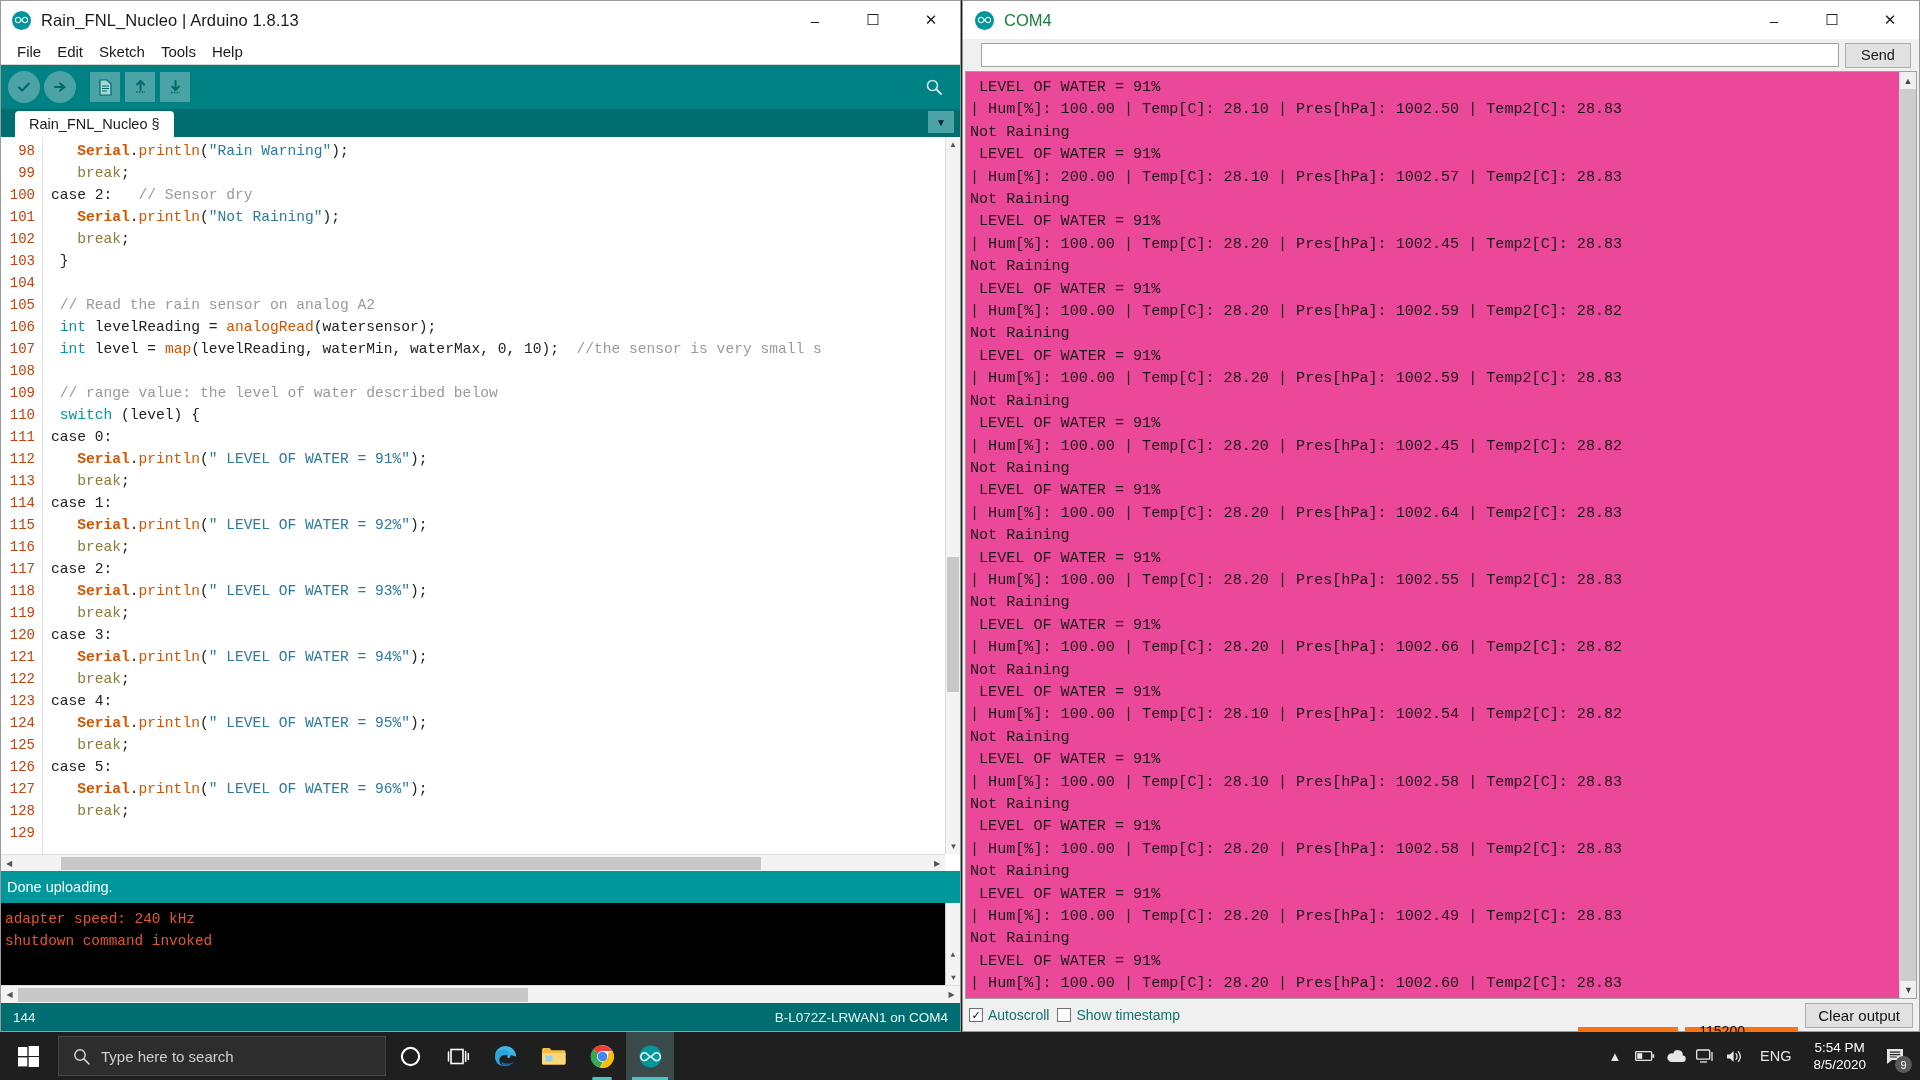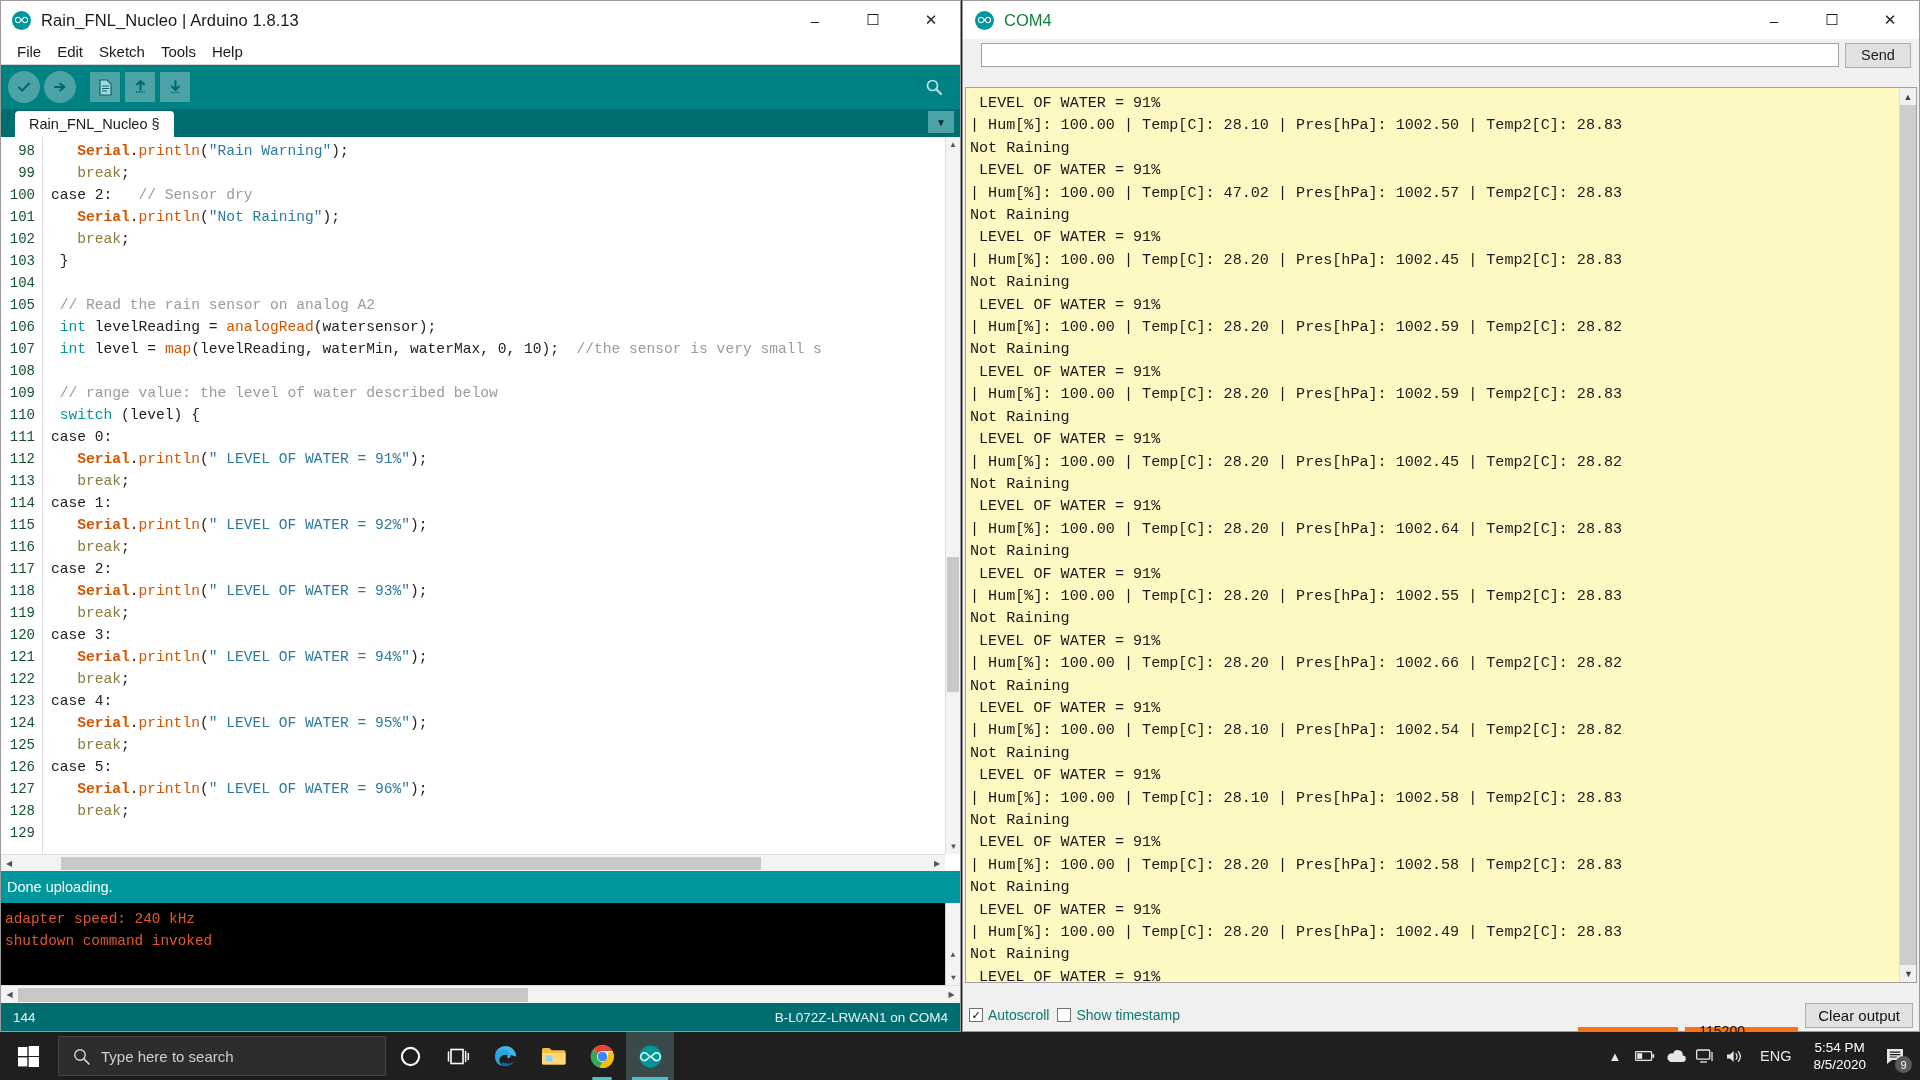--- a/index.html
+++ b/index.html
@@ -92,21 +92,21 @@
     flex: 1 1 auto; position: relative; background: #fff; overflow: hidden;
     display: flex;
   }
   .gutter {
     width: 42px; background: #ffffff; flex: 0 0 42px;
     border-right: 1px solid #e0e0e0;
     padding-top: 3px;
   }
   .gutter div {
     height: 22px; line-height: 22px; text-align: right; padding-right: 7px;
-    font-family: "Liberation Mono", monospace; font-size: 14px; color: #14532d;
+    font-family: "Liberation Mono", monospace; font-size: 14px; color: #c2410c;
   }
   .codearea {
     flex: 1 1 auto; padding-top: 3px; position: relative; overflow: hidden;
   }
   .codeline {
     height: 22px; line-height: 22px; white-space: pre;
     font-family: "Liberation Mono", monospace; font-size: 14.6px;
     color: #222; padding-left: 8px;
   }
   .kw   { color: #00979c; }
@@ -220,22 +220,22 @@
     border: 1px solid #a0a0a0; font-size: 14px; padding: 0 4px;
     font-family: "Liberation Sans", sans-serif;
   }
   .sm-send {
     width: 66px; height: 25px; background: #e1e1e1;
     border: 1px solid #adadad; font-size: 14.5px; color: #1a1a1a;
     display: flex; align-items: center; justify-content: center;
   }
 
   .sm-output {
-    flex: 1 1 auto; background: #fef9c3; position: relative;
-    border: 1px solid #a0a0a0; margin: 16px 2px;
+    flex: 1 1 auto; background: #ec4899; position: relative;
+    border: 1px solid #a0a0a0; margin: 0 2px;
     overflow: hidden; display: flex;
   }
   .sm-lines {
     flex: 1 1 auto; padding: 4px 0 0 4px; overflow: hidden;
   }
   .sm-lines div {
     font-family: "Liberation Mono", monospace; font-size: 15.1px;
     line-height: 22.4px; color: #1a1a1a; white-space: pre;
   }
   .sm-vscroll {
@@ -525,21 +525,21 @@
       <input class="sm-input" type="text" placeholder="" style="">
       <div class="sm-send">Send</div>
     </div>
 
     <div class="sm-output">
       <div class="sm-lines" id="sm-lines">
           <div> LEVEL OF WATER = 91%</div>
           <div>| Hum[%]: 100.00 | Temp[C]: 28.10 | Pres[hPa]: 1002.50 | Temp2[C]: 28.83</div>
           <div>Not Raining</div>
           <div> LEVEL OF WATER = 91%</div>
-          <div>| Hum[%]: 100.00 | Temp[C]: 47.02 | Pres[hPa]: 1002.57 | Temp2[C]: 28.83</div>
+          <div>| Hum[%]: 200.00 | Temp[C]: 28.10 | Pres[hPa]: 1002.57 | Temp2[C]: 28.83</div>
           <div>Not Raining</div>
           <div> LEVEL OF WATER = 91%</div>
           <div>| Hum[%]: 100.00 | Temp[C]: 28.20 | Pres[hPa]: 1002.45 | Temp2[C]: 28.83</div>
           <div>Not Raining</div>
           <div> LEVEL OF WATER = 91%</div>
           <div>| Hum[%]: 100.00 | Temp[C]: 28.20 | Pres[hPa]: 1002.59 | Temp2[C]: 28.82</div>
           <div>Not Raining</div>
           <div> LEVEL OF WATER = 91%</div>
           <div>| Hum[%]: 100.00 | Temp[C]: 28.20 | Pres[hPa]: 1002.59 | Temp2[C]: 28.83</div>
           <div>Not Raining</div>

